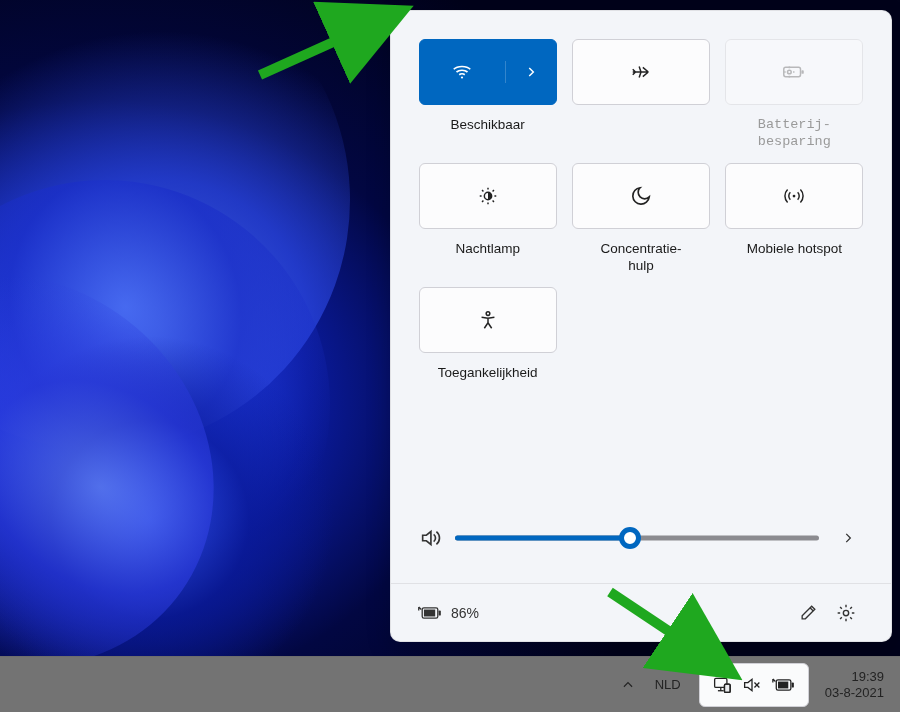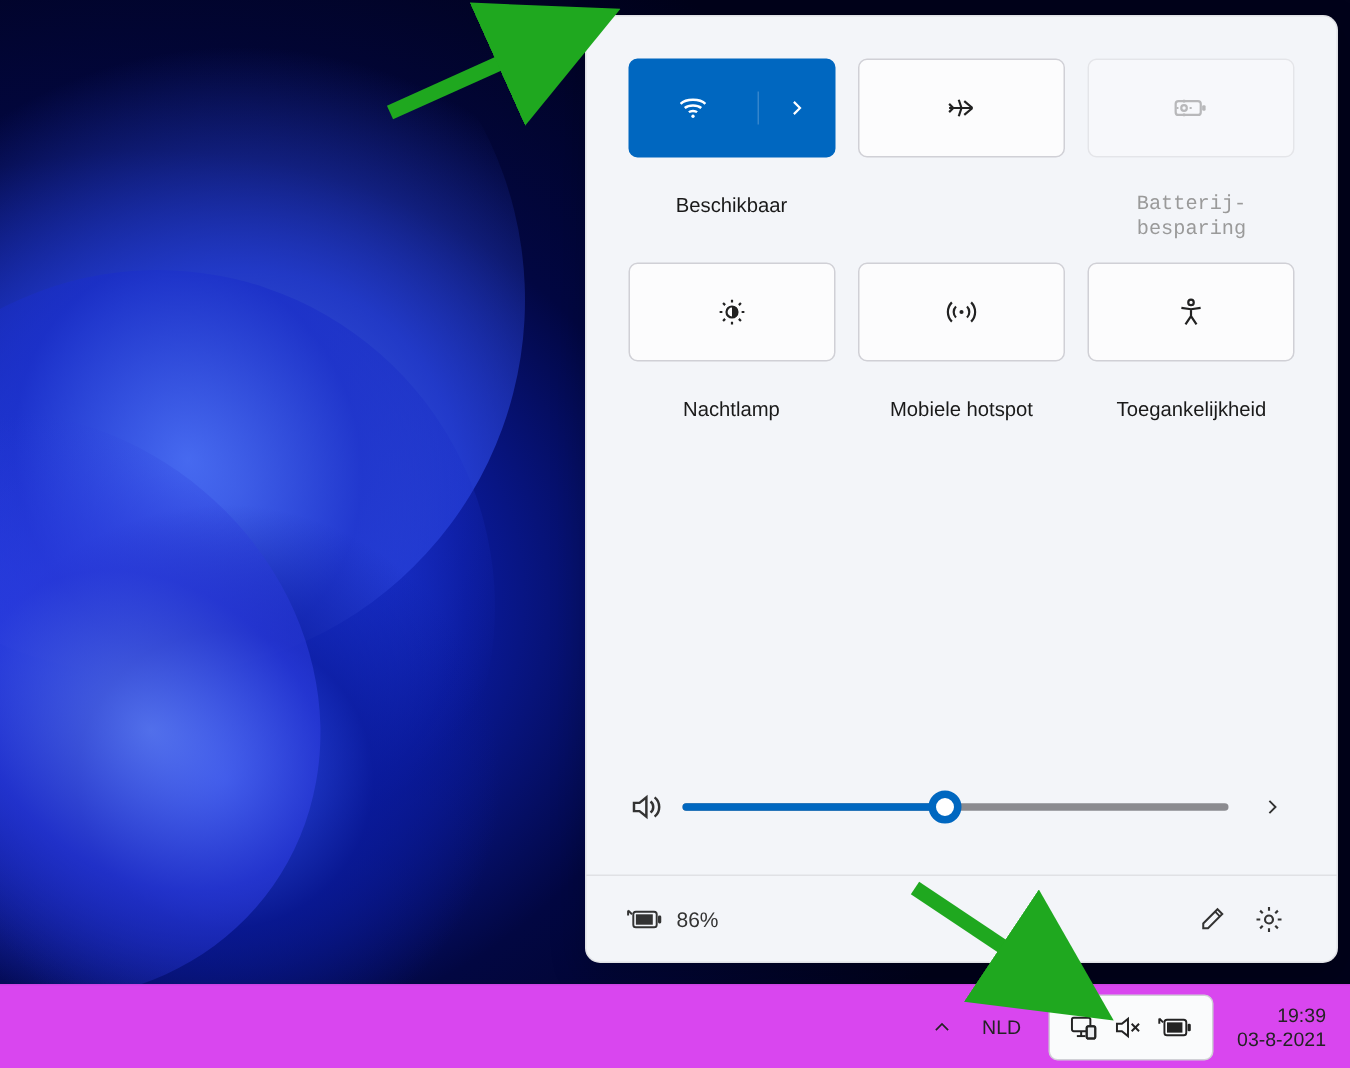--- a/index.html
+++ b/index.html
@@ -82,21 +82,21 @@
       flex: 0 0 86px; display: flex; align-items: center; justify-content: center;
       border-right: 1px solid rgba(255,255,255,0.2);
     }
     .tile.split .right {
       flex: 1; display: flex; align-items: center; justify-content: center;
     }
     .tile-label {
       text-align: center;
       font-size: 13.5px;
       color: #1a1a1a;
-      margin-top: 24px;
+      margin-top: 12px;
       line-height: 1.25;
       min-height: 36px;
       max-width: 140px;
     }
     .tile-label.disabled { color: #9a9a9a; font-family: Liberation Mono, monospace; }
 
     
     .volume-row {
       display: flex;
       align-items: center;
@@ -161,21 +161,21 @@
       border-radius: 4px;
       cursor: pointer;
       color: #333;
     }
 
     
     .taskbar {
       position: absolute;
       left: 0; right: 0; bottom: 0;
       height: 56px;
-      background: #d946ef;
+      background: #737373;
       border-top: 1px solid rgba(0,0,0,0.05);
       display: flex;
       align-items: center;
       justify-content: flex-end;
       padding: 0 12px 0 0;
       gap: 2px;
       color: #232323;
       font-size: 13px;
     }
     .tray-chevron {
@@ -282,20 +282,31 @@
           <svg width="22" height="22" viewBox="0 0 24 24" fill="none" stroke="currentColor" stroke-width="1.6">
             <circle cx="12" cy="12" r="4"></circle>
             <path d="M12 3 L12 5 M12 19 L12 21 M3 12 L5 12 M19 12 L21 12 M5.5 5.5 L7 7 M17 17 L18.5 18.5 M18.5 5.5 L17 7 M7 17 L5.5 18.5"></path>
             <path d="M12 8 A4 4 0 0 1 12 16 Z" fill="currentColor" stroke="none"></path>
           </svg>
         </span>
       </div>
       <div class="tile-label">Nachtlamp</div>
     </div>
 
+    <div class="tile-wrap">
+      <div class="tile">
+        <span>
+          <svg width="22" height="22" viewBox="0 0 24 24" fill="none" stroke="currentColor" stroke-width="1.8">
+            <path d="M21 13 A9 9 0 1 1 11 3 A7 7 0 0 0 21 13 Z"></path>
+          </svg>
+        </span>
+      </div>
+      <div class="tile-label" style="white-space:pre-line">Concentratie-
+hulp</div>
+    </div>
 
     <div class="tile-wrap">
       <div class="tile">
         <span>
           <svg width="24" height="22" viewBox="0 0 24 24" fill="none" stroke="currentColor" stroke-width="1.6">
             <circle cx="12" cy="12" r="1.5" fill="currentColor" stroke="none"></circle>
             <path d="M8 8 A5.6 5.6 0 0 0 8 16 M16 8 A5.6 5.6 0 0 1 16 16"></path>
             <path d="M5 5 A9.9 9.9 0 0 0 5 19 M19 5 A9.9 9.9 0 0 1 19 19"></path>
           </svg>
         </span>

